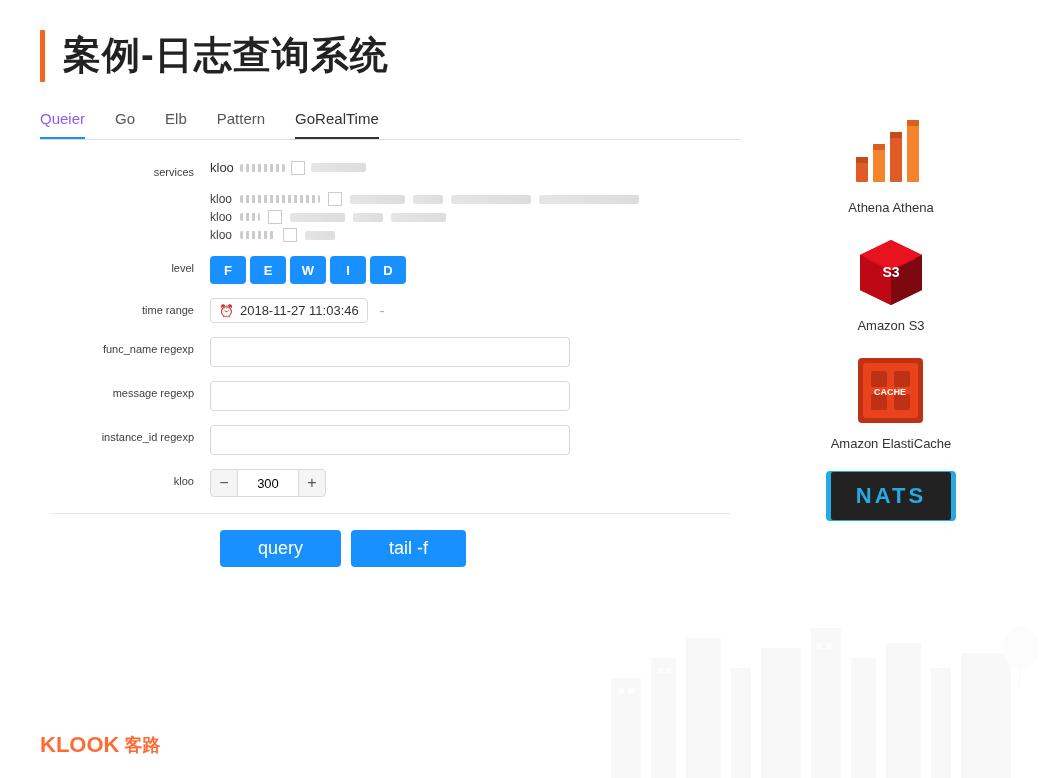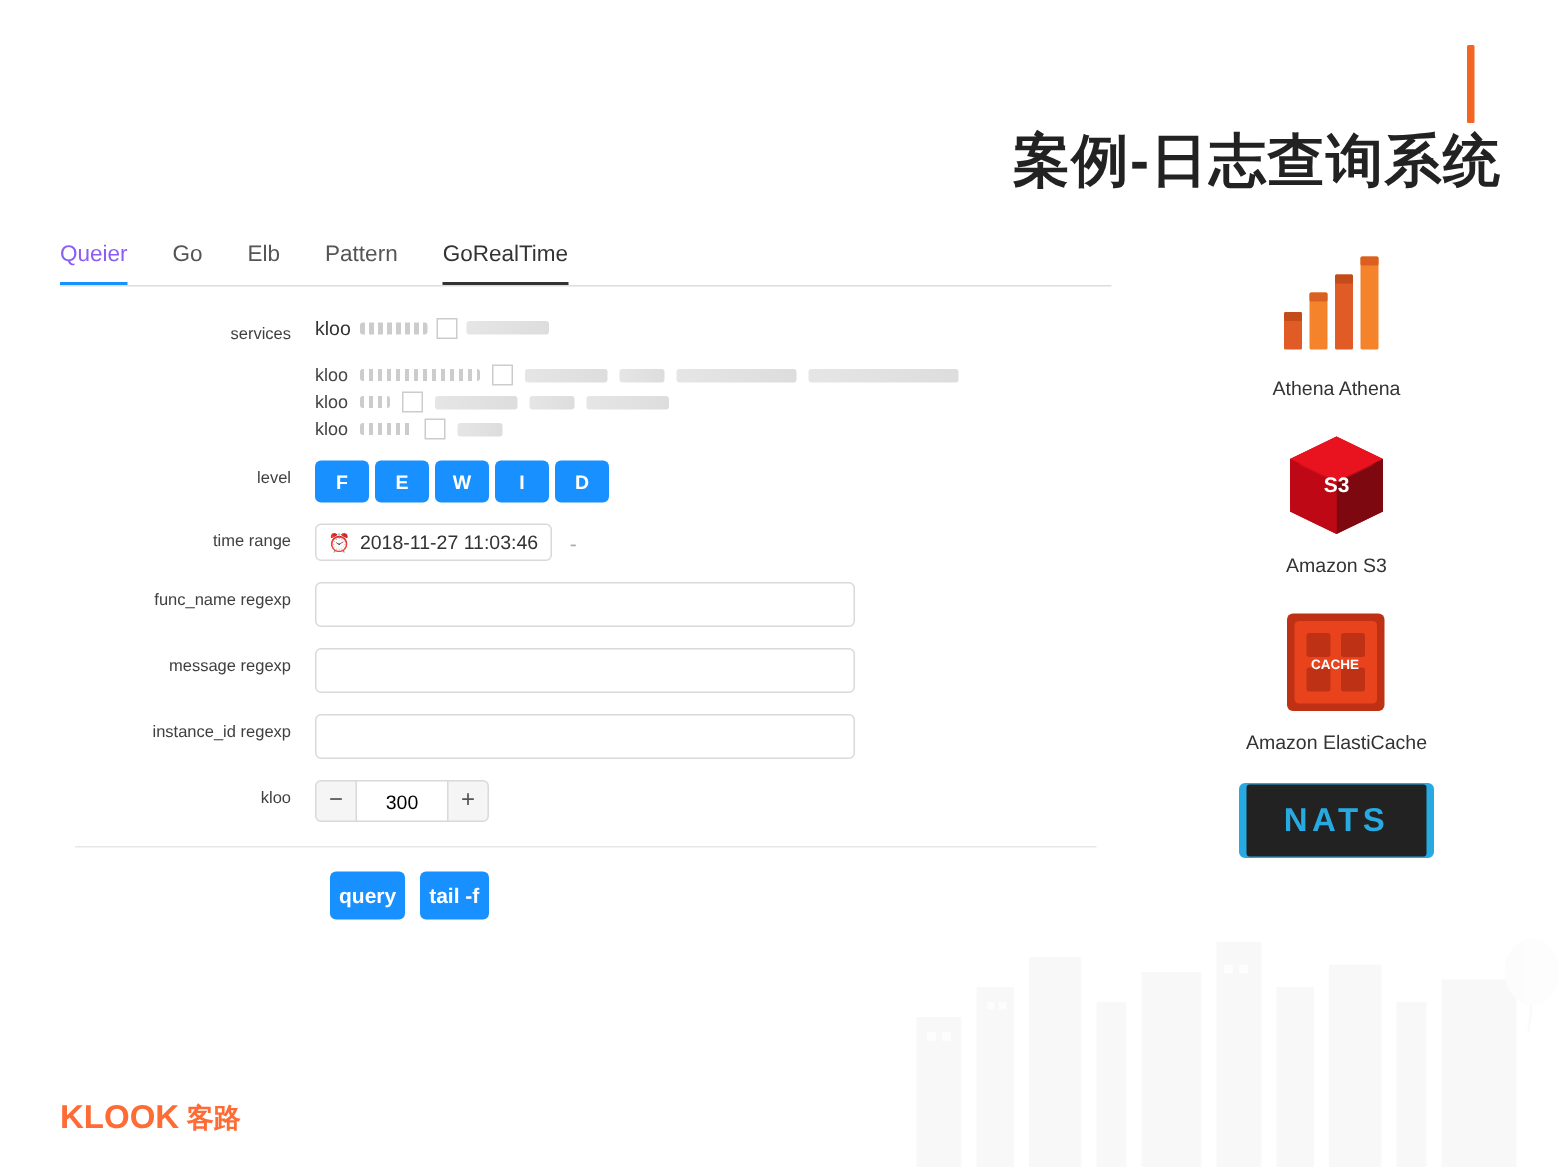--- a/index.html
+++ b/index.html
@@ -8,23 +8,22 @@
       background: #fff;
       width: 1041px;
       min-height: 778px;
       position: relative;
       overflow: hidden;
     }
 
     
     .page-title-wrap {
       display: flex;
-      align-items: flex-end;
+      align-items: flex-start;
       margin: 30px 40px 20px 40px;
-      flex-direction: column;
     }
     .title-bar {
       width: 5px;
       height: 52px;
       background: #F26522;
       margin-right: 18px;
       border-radius: 1px;
     }
     .page-title {
       font-size: 38px;
@@ -236,24 +235,23 @@
       display: flex;
       gap: 10px;
       padding-left: 170px;
       margin-top: 8px;
     }
     .btn-primary {
       background: #1890ff;
       color: #fff;
       border: none;
       border-radius: 4px;
-      padding: 8px 6px;
-      font-size: 14px;
+      padding: 8px 38px;
+      font-size: 18px;
       cursor: pointer;
-      font-weight: bold;
     }
 
     
     .services-panel {
       width: 220px;
       flex-shrink: 0;
       display: flex;
       flex-direction: column;
       align-items: center;
       gap: 20px;

